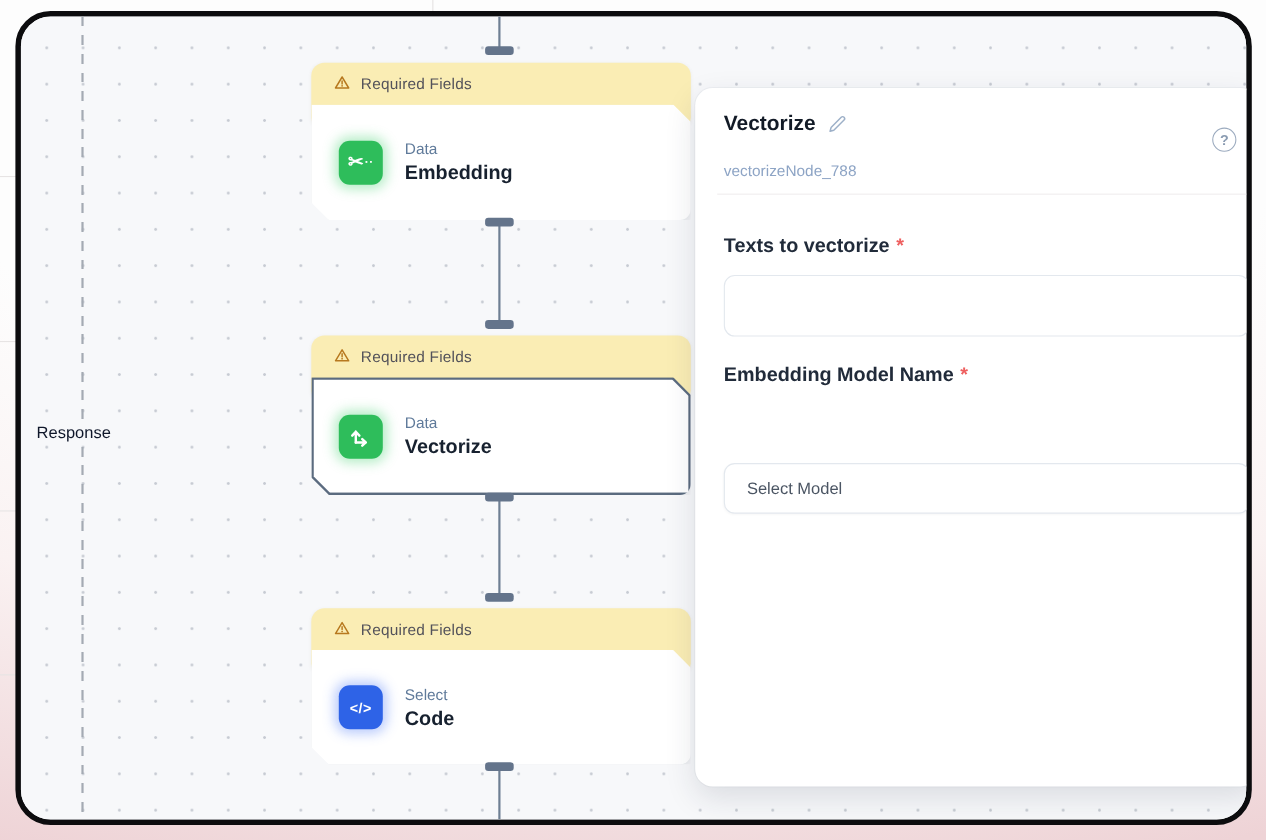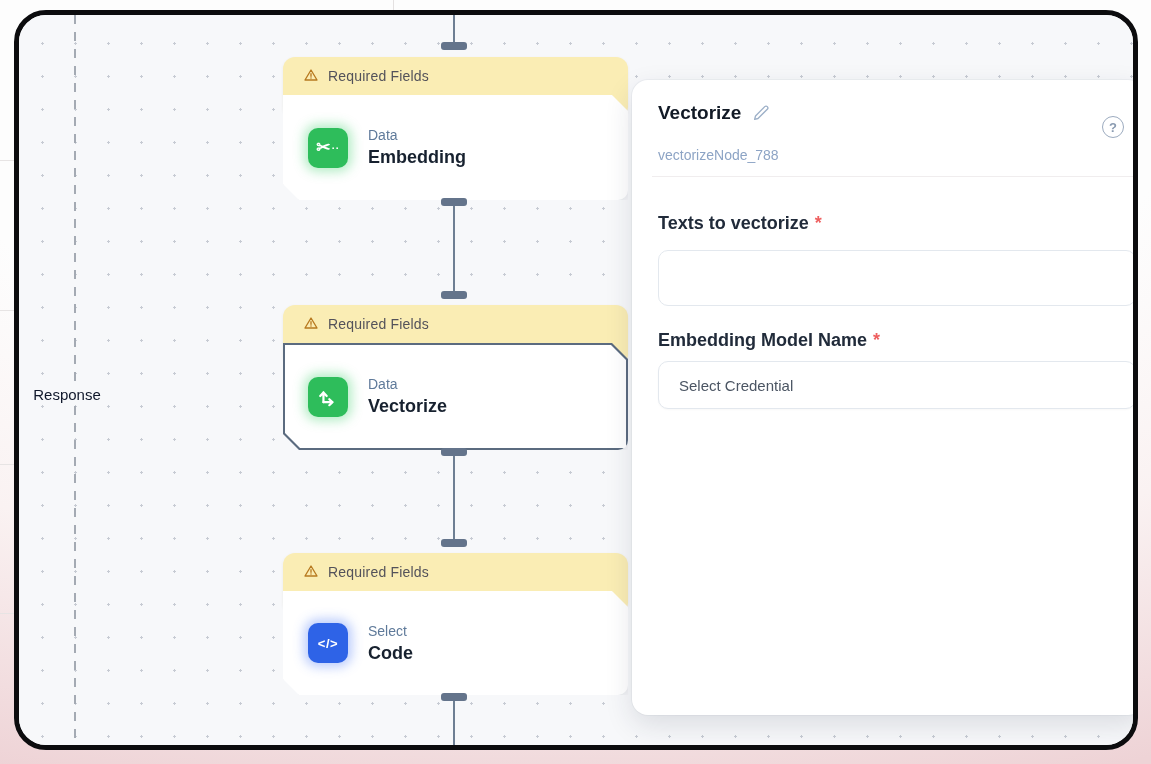--- a/index.html
+++ b/index.html
@@ -225,17 +225,17 @@
       <div class="panel-divider"></div>
 
       <div class="field-label" style="top:133px">
         <span>Texts to vectorize</span><span class="req-star">*</span>
       </div>
       <div class="text-input"></div>
 
       <div class="field-label" style="top:250px">
         <span>Embedding Model Name</span><span class="req-star">*</span>
       </div>
-      <div class="select-box" style="top:281px">Select Credential</div>
+      <div class="select-box" style="top:341px;height:46px">Select Model</div>
     </div>
 
   </div>
 </div>
 
 </body></html>

